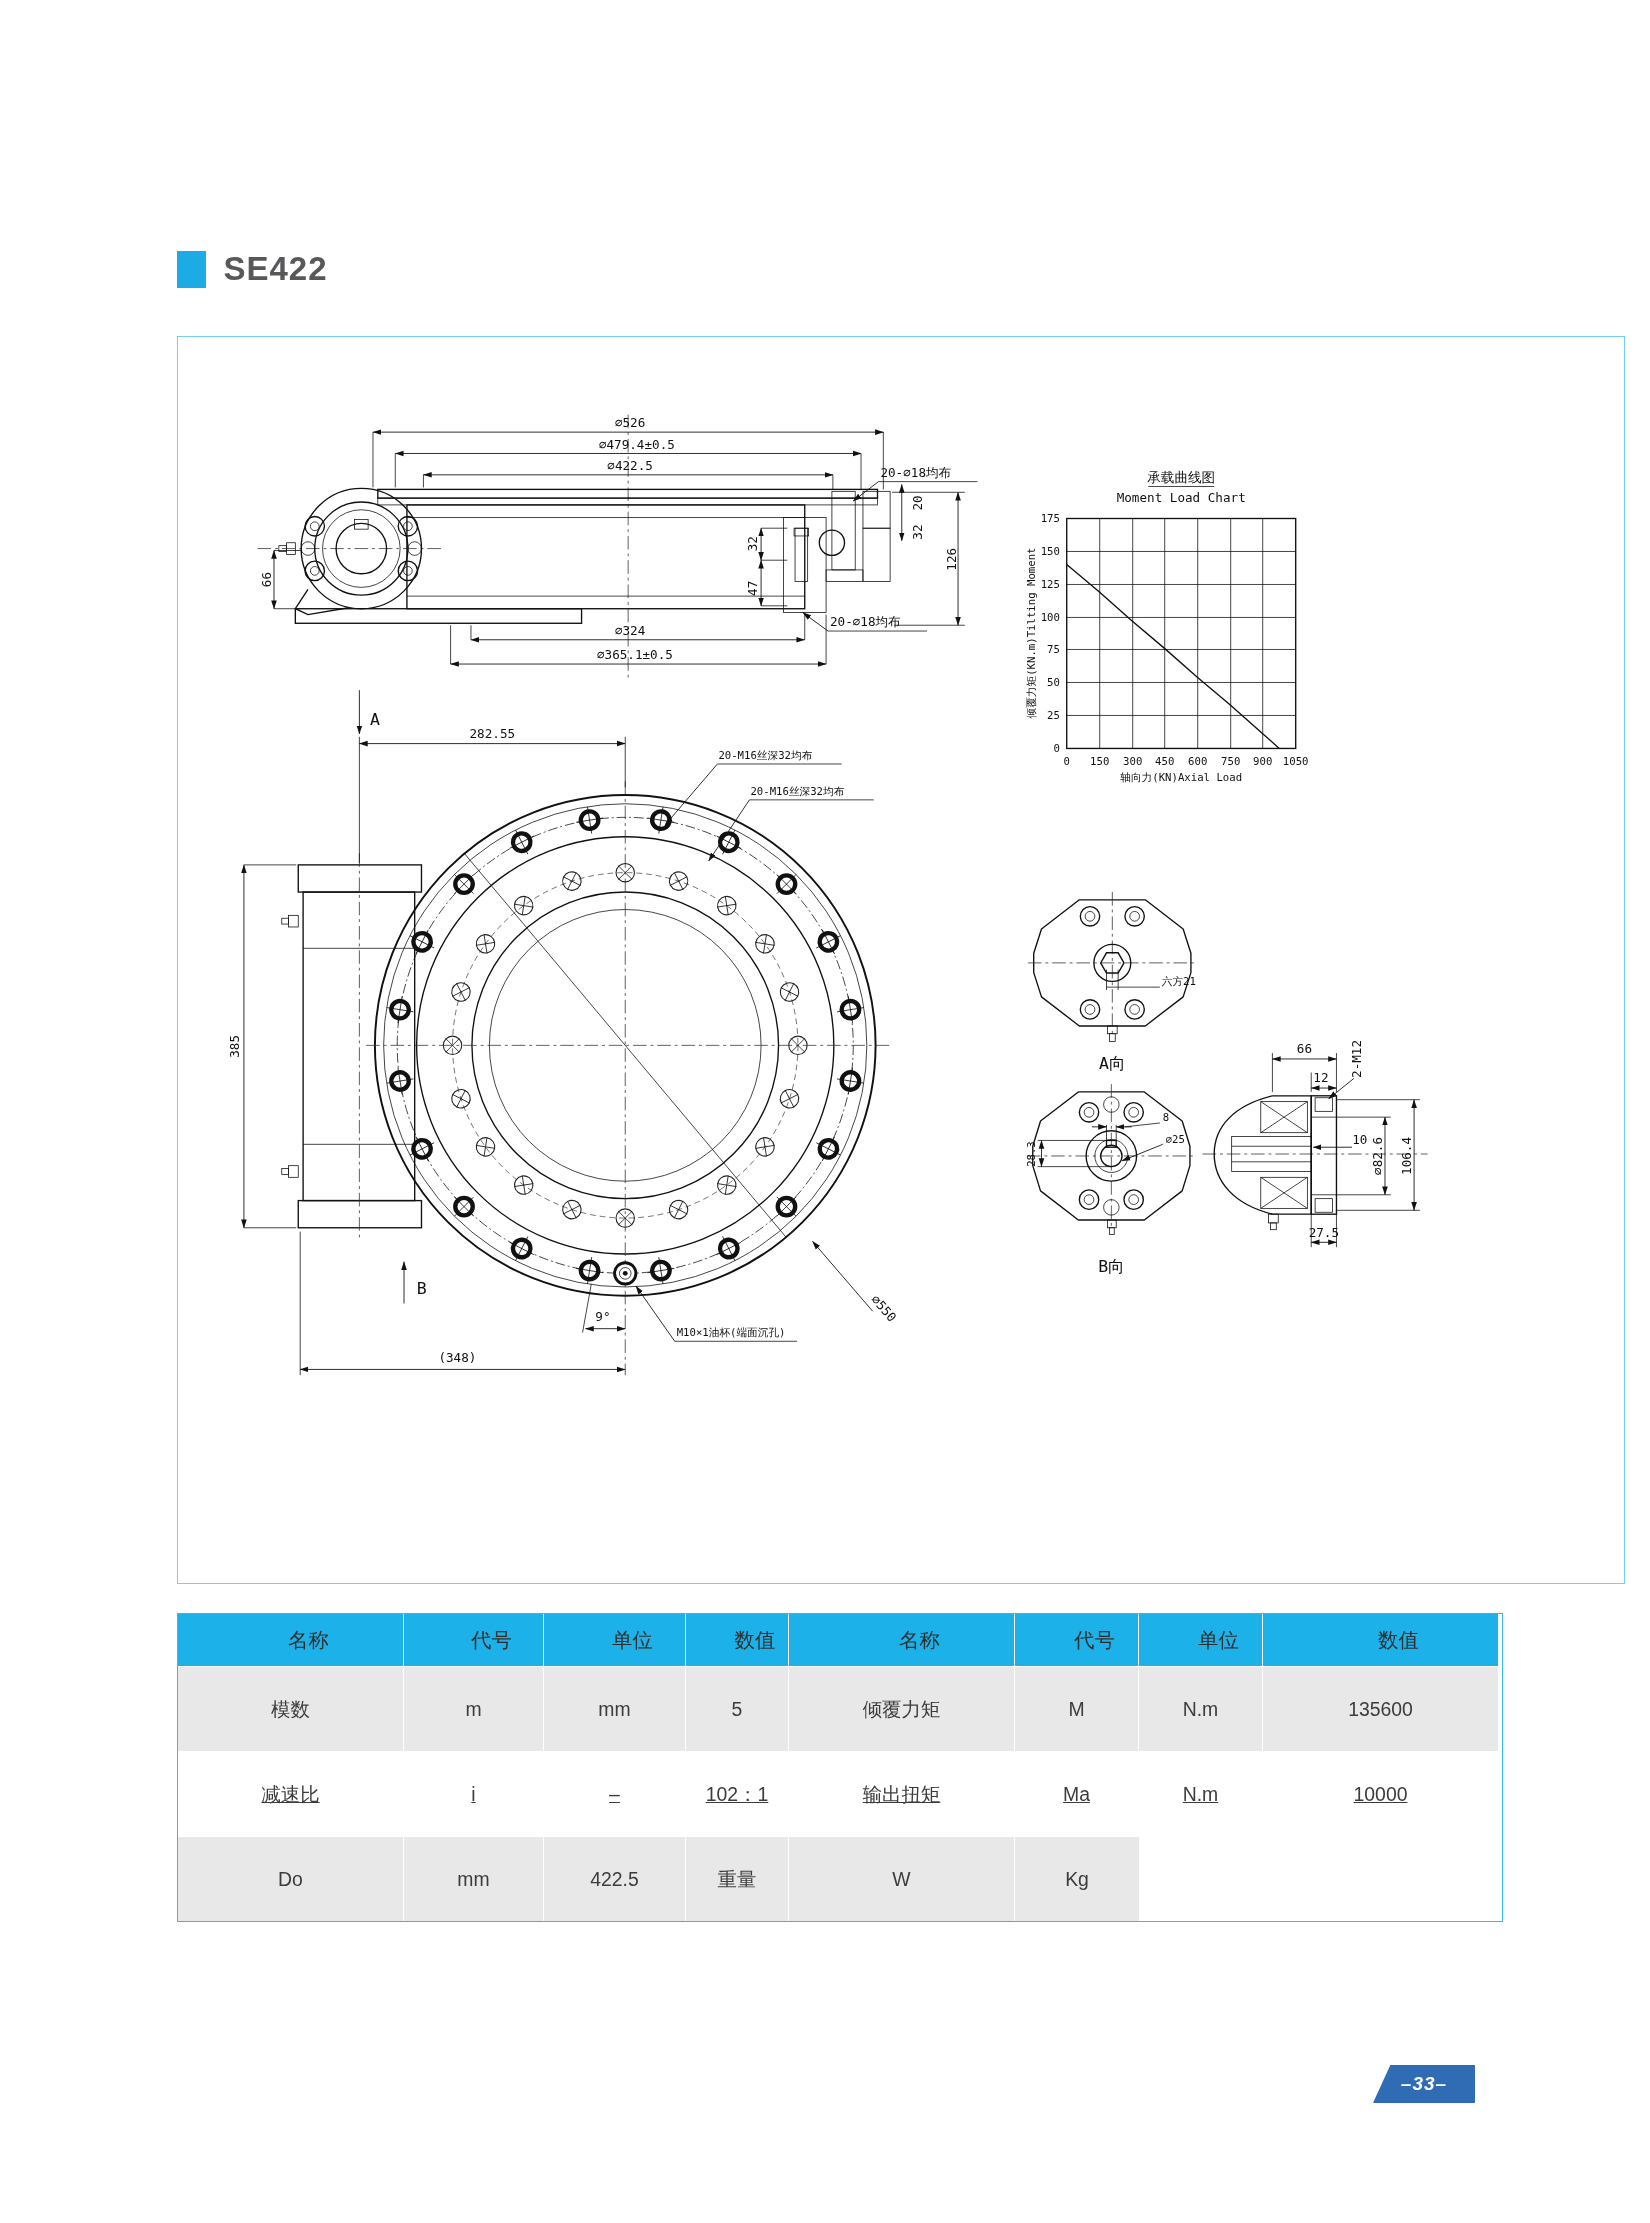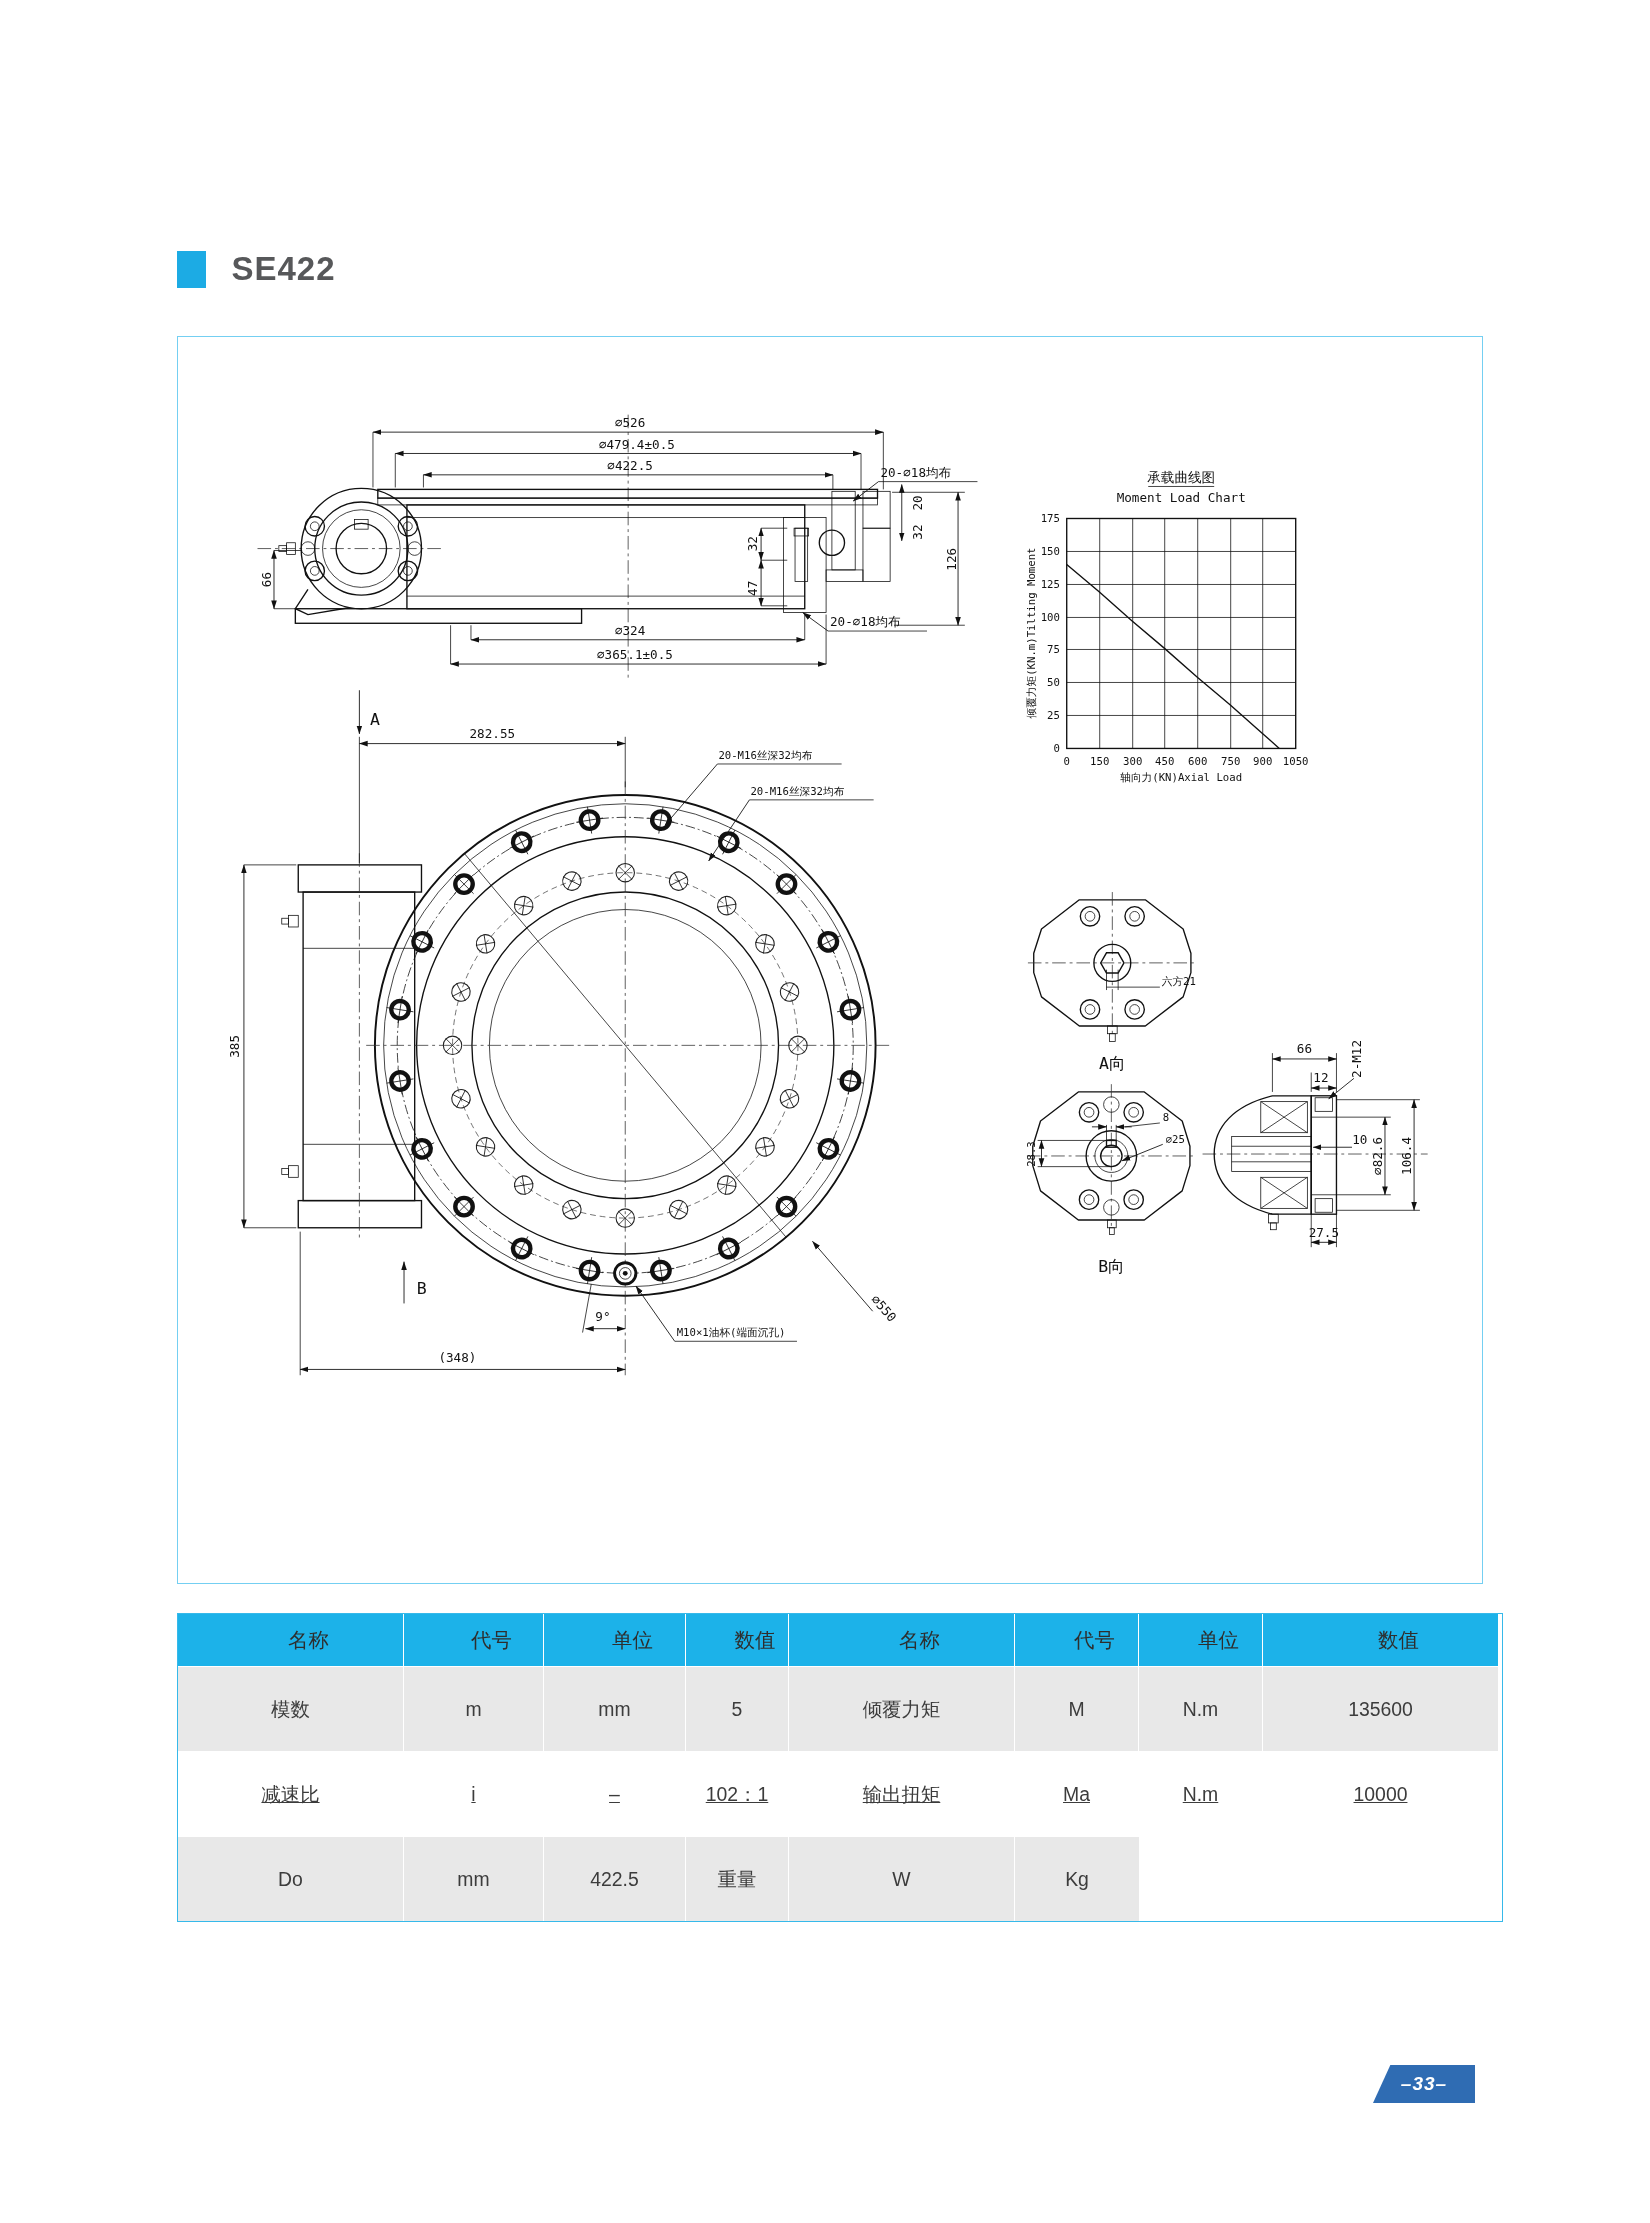--- a/index.html
+++ b/index.html
@@ -1,23 +1,23 @@
 <!DOCTYPE html>
 <html><head>
 <meta charset="utf-8">
 <style>
   html,body{margin:0;padding:0;background:#fff;}
   .page{position:relative;width:1651px;height:2223px;background:#fff;overflow:hidden;
         font-family:"Liberation Sans",sans-serif;color:#3c3c3c;}
   
   .title-row{position:absolute;left:177px;top:250px;display:flex;align-items:center;}
   .title-sq{width:29px;height:37px;background:#1cabe4;margin-right:17.5px;}
-  .title-tx{font-size:33px;font-weight:bold;color:#57585a;letter-spacing:1px;margin-left:8px;}
+  .title-tx{font-size:33px;font-weight:bold;color:#57585a;letter-spacing:1px;}
   
-  .draw-box{position:absolute;left:177px;top:336px;width:1306px;height:1248px;
+  .draw-box{position:absolute;left:177px;top:336px;width:1448px;height:1248px;
             border:1.9px solid #74cff2;box-sizing:border-box;background:#fff;}
   .draw-box svg{position:absolute;left:-1.9px;top:-1.9px;}
   
   .cad{font-family:"DejaVu Sans Mono",monospace;font-size:13px;fill:#111;}
   .cad-sm{font-family:"DejaVu Sans Mono",monospace;font-size:11px;fill:#111;}
   .cad-cap{font-family:"DejaVu Sans Mono",monospace;font-size:17px;fill:#111;}
   .tm{text-anchor:middle;}
   .dimline{stroke:#111;stroke-width:0.9;fill:none;}
   .thin{stroke:#111;stroke-width:0.8;fill:none;}
   .med{stroke:#111;stroke-width:1.4;fill:none;}

